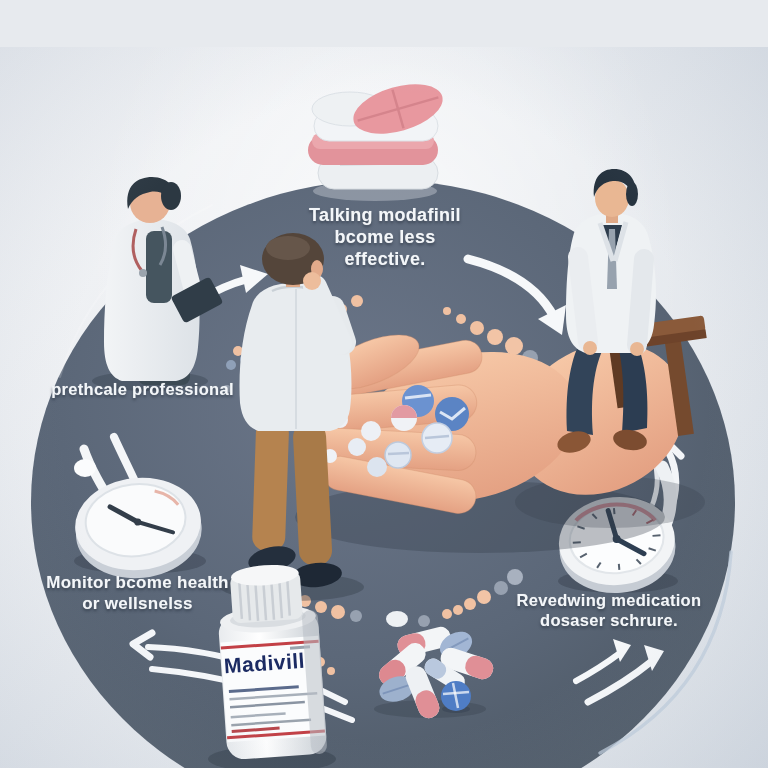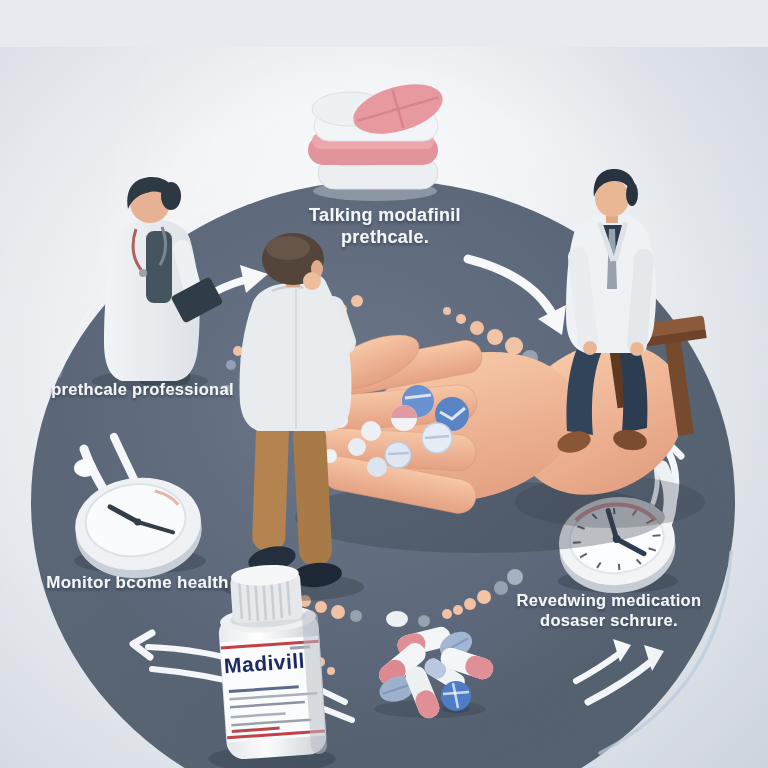--- a/index.html
+++ b/index.html
@@ -340,27 +340,29 @@
     </g>
     <ellipse cx="456" cy="662" rx="14" ry="4" fill="#2f3c4e" opacity="0.4"></ellipse>
     <circle cx="456" cy="649" r="15" fill="#4f7dc5"></circle>
     <line x1="443" y1="647" x2="469" y2="645" stroke="#ffffff" stroke-width="2.5" opacity="0.7"></line>
     <line x1="453" y1="636" x2="458" y2="661" stroke="#ffffff" stroke-width="2.5" opacity="0.7"></line>
   </g>
 </svg>
 
 <div class="label lbl-top">
   <span class="line">Talking modafinil</span>
-  <span class="line">prethcale.</span>
+  <span class="line">bcome less</span>
+  <span class="line">effective.</span>
 </div>
 <div class="label lbl-consult">
   <span class="line">prethcale professional</span>
 </div>
 <div class="label lbl-monitor">
   <span class="line">Monitor bcome health</span>
+  <span class="line">or wellsnelss</span>
 </div>
 <div class="label lbl-review">
   <span class="line">Revedwing medication</span>
   <span class="line">dosaser schrure.</span>
 </div>
 <div class="brand">Madivill</div>
 
 </div>
 
 </body></html>

